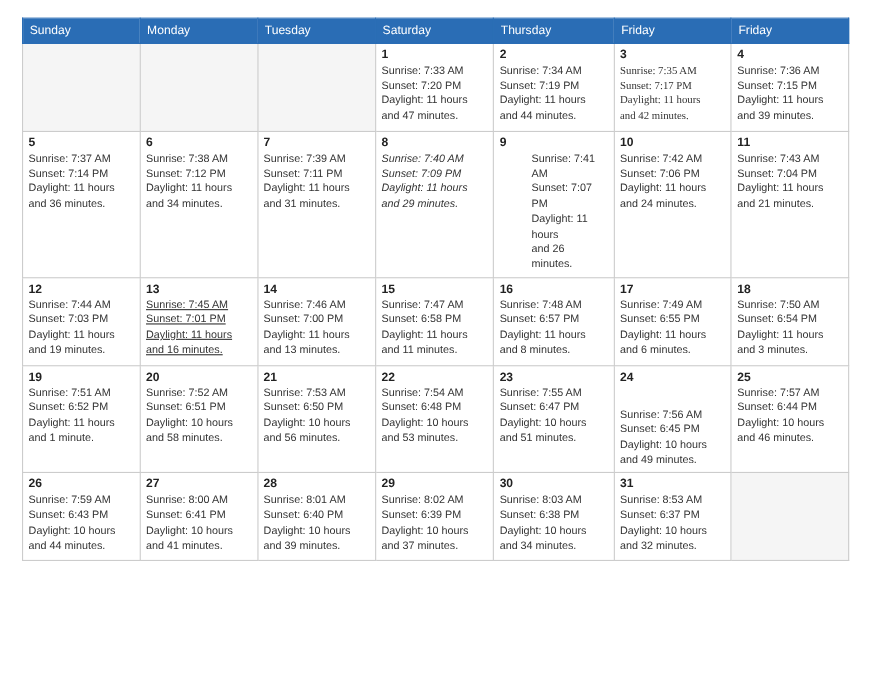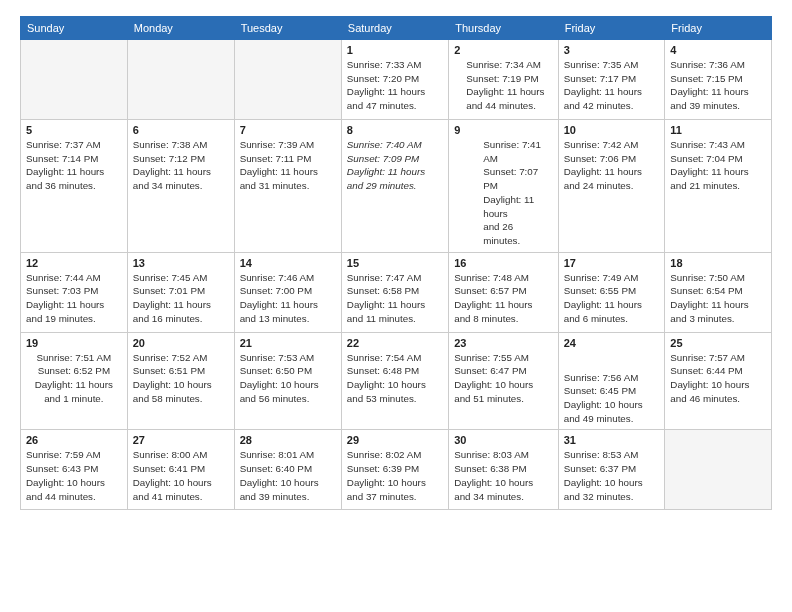--- a/index.html
+++ b/index.html
@@ -121,28 +121,28 @@
           <td class="empty"></td>
           <td>
             <div class="day-num">1</div>
             <div class="day-info" style="white-space: pre-line;">Sunrise: 7:33 AM
 Sunset: 7:20 PM
 Daylight: 11 hours
 and 47 minutes.</div>
           </td>
           <td>
             <div class="day-num">2</div>
-            <div class="day-info" style="white-space: pre-line; margin-left: 12px;">Sunrise: 7:34 AM
+            <div class="day-info" style="white-space: pre-line;">Sunrise: 7:34 AM
 Sunset: 7:19 PM
 Daylight: 11 hours
 and 44 minutes.</div>
           </td>
           <td>
             <div class="day-num">3</div>
-            <div class="day-info" style="white-space: pre-line;">Sunrise: 7:35 AM
+            <div class="day-info" style="white-space: pre-line; font-family: Liberation Serif, serif;">Sunrise: 7:35 AM
 Sunset: 7:17 PM
 Daylight: 11 hours
 and 42 minutes.</div>
           </td>
           <td>
             <div class="day-num">4</div>
             <div class="day-info" style="white-space: pre-line;">Sunrise: 7:36 AM
 Sunset: 7:15 PM
 Daylight: 11 hours
 and 39 minutes.</div>
@@ -202,21 +202,21 @@
         <tr>
           <td>
             <div class="day-num">12</div>
             <div class="day-info" style="white-space: pre-line;">Sunrise: 7:44 AM
 Sunset: 7:03 PM
 Daylight: 11 hours
 and 19 minutes.</div>
           </td>
           <td>
             <div class="day-num">13</div>
-            <div class="day-info" style="white-space: pre-line;">Sunrise: 7:45 AM
+            <div class="day-info" style="white-space: pre-line; text-decoration: underline;">Sunrise: 7:45 AM
 Sunset: 7:01 PM
 Daylight: 11 hours
 and 16 minutes.</div>
           </td>
           <td>
             <div class="day-num">14</div>
             <div class="day-info" style="white-space: pre-line;">Sunrise: 7:46 AM
 Sunset: 7:00 PM
 Daylight: 11 hours
 and 13 minutes.</div>
@@ -246,21 +246,21 @@
             <div class="day-num">18</div>
             <div class="day-info" style="white-space: pre-line;">Sunrise: 7:50 AM
 Sunset: 6:54 PM
 Daylight: 11 hours
 and 3 minutes.</div>
           </td>
         </tr>
         <tr>
           <td>
             <div class="day-num">19</div>
-            <div class="day-info" style="white-space: pre-line; text-align: center;">Sunrise: 7:51 AM
+            <div class="day-info" style="white-space: pre-line;">Sunrise: 7:51 AM
 Sunset: 6:52 PM
 Daylight: 11 hours
 and 1 minute.</div>
           </td>
           <td>
             <div class="day-num">20</div>
             <div class="day-info" style="white-space: pre-line;">Sunrise: 7:52 AM
 Sunset: 6:51 PM
 Daylight: 10 hours
 and 58 minutes.</div>

